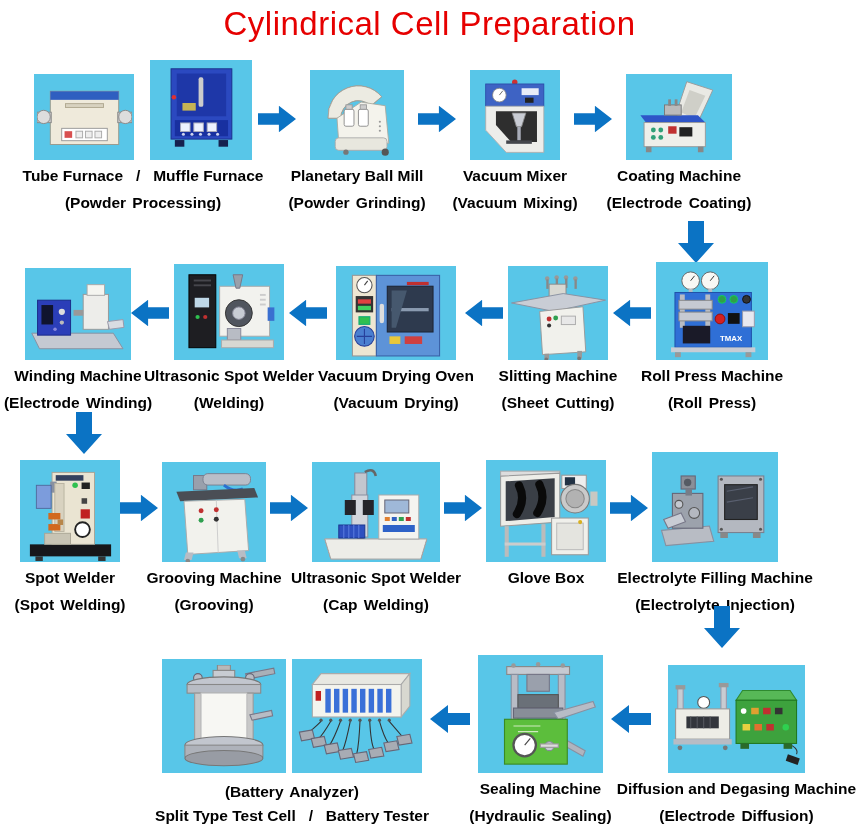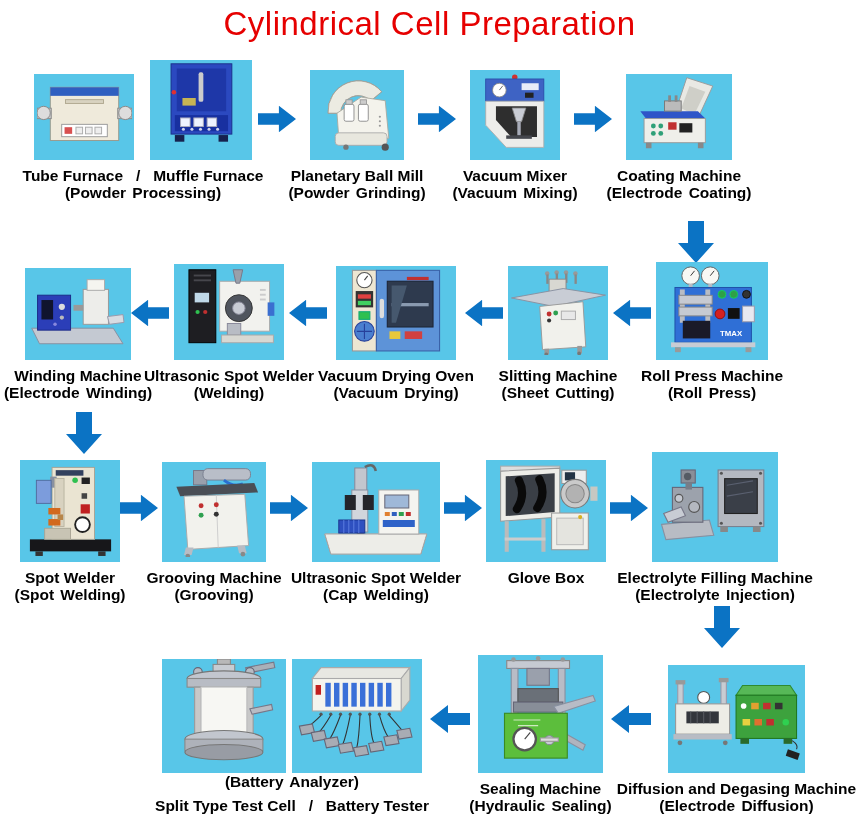--- a/index.html
+++ b/index.html
@@ -6,26 +6,26 @@
   *{box-sizing:border-box}
   html,body{margin:0;padding:0}
   body{width:859px;height:833px;position:relative;background:#fff;overflow:hidden;
        font-family:"Liberation Sans","DejaVu Sans",sans-serif;}
   .title{position:absolute;top:5px;left:0;width:100%;text-align:center;
          font-size:33px;font-weight:normal;color:var(--title-color);letter-spacing:.5px}
   .row{position:absolute;display:flex;align-items:flex-start}
   .stage{display:flex;flex-direction:column;align-items:center;flex:none}
   .tz{display:flex;align-items:flex-end;justify-content:center;flex:none}
   .pair{gap:16px}
-  .tile{background:var(--tile-bg);display:flex;align-items:flex-start;justify-content:center;flex:none}
+  .tile{background:var(--tile-bg);display:flex;align-items:flex-end;justify-content:center;flex:none}
   .tile svg{width:95%;height:95%}
   .lbl{width:100%;display:flex;justify-content:center;font-weight:bold;color:var(--label);line-height:1.1}
   .lbl span{white-space:pre;text-align:center}
   .name{font-size:15.5px;margin-top:7px}
-  .proc{font-size:15.5px;word-spacing:2px}
+  .proc{font-size:15.5px;margin-top:10px;word-spacing:2px}
   .harrow{flex:none}
   .harrow svg,.conn svg{display:block}
   .arr{fill:var(--arrow)}
   .conn{position:absolute}
   #row1{top:60px;left:42px;gap:14px}   #row1 .tz{height:100px}
   #row2{top:262px;left:30px;gap:5px}   #row2 .tz{height:98px}
   #row3{top:452px;left:24px;gap:4px}   #row3 .tz{height:110px}
   #row4{top:655px;left:162px;gap:8px}  #row4 .tz{height:118px}
   #row1 .harrow{margin-top:45px}
   #row2 .harrow{margin-top:37px}

